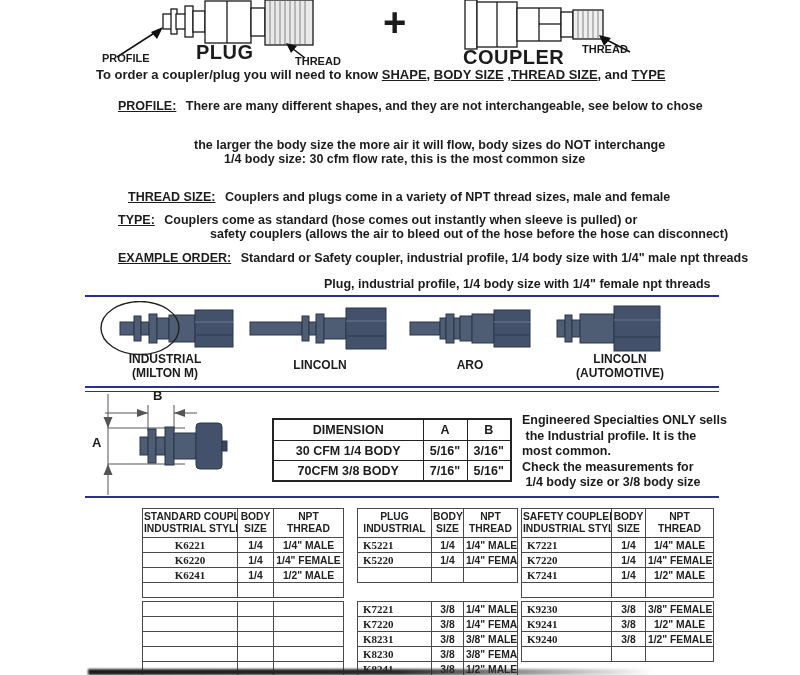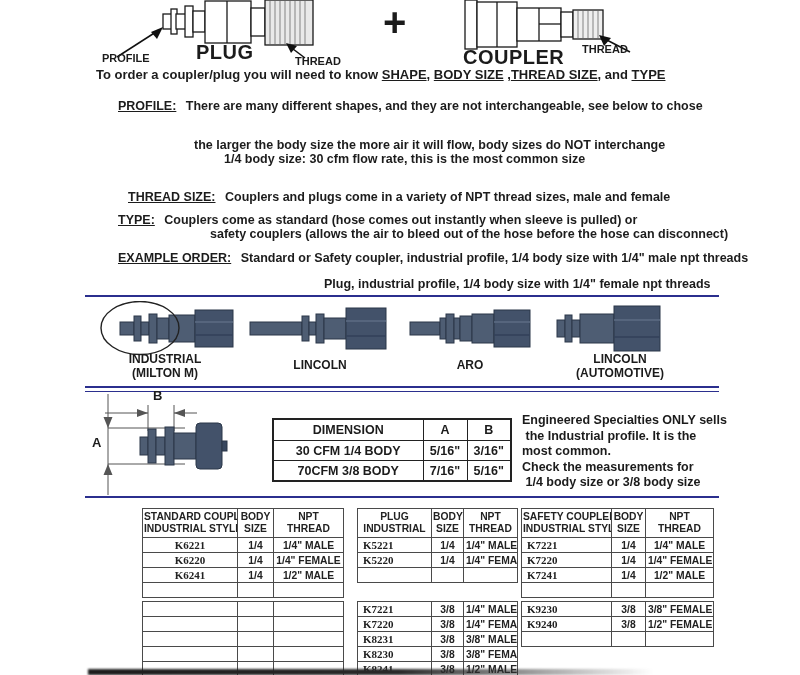--- a/index.html
+++ b/index.html
@@ -488,20 +488,25 @@
           <col style="width:34px">
           <col style="width:68px">
         </colgroup>
       <tbody>
           <tr>
             <td>K9230</td>
             <td>3/8</td>
             <td>3/8" FEMALE</td>
           </tr>
           <tr>
+            <td>K9241</td>
+            <td>3/8</td>
+            <td>1/2" MALE</td>
+          </tr>
+          <tr>
             <td>K9240</td>
             <td>3/8</td>
             <td>1/2" FEMALE</td>
           </tr>
           <tr>
             <td></td>
             <td></td>
             <td></td>
           </tr>
         </tbody>

